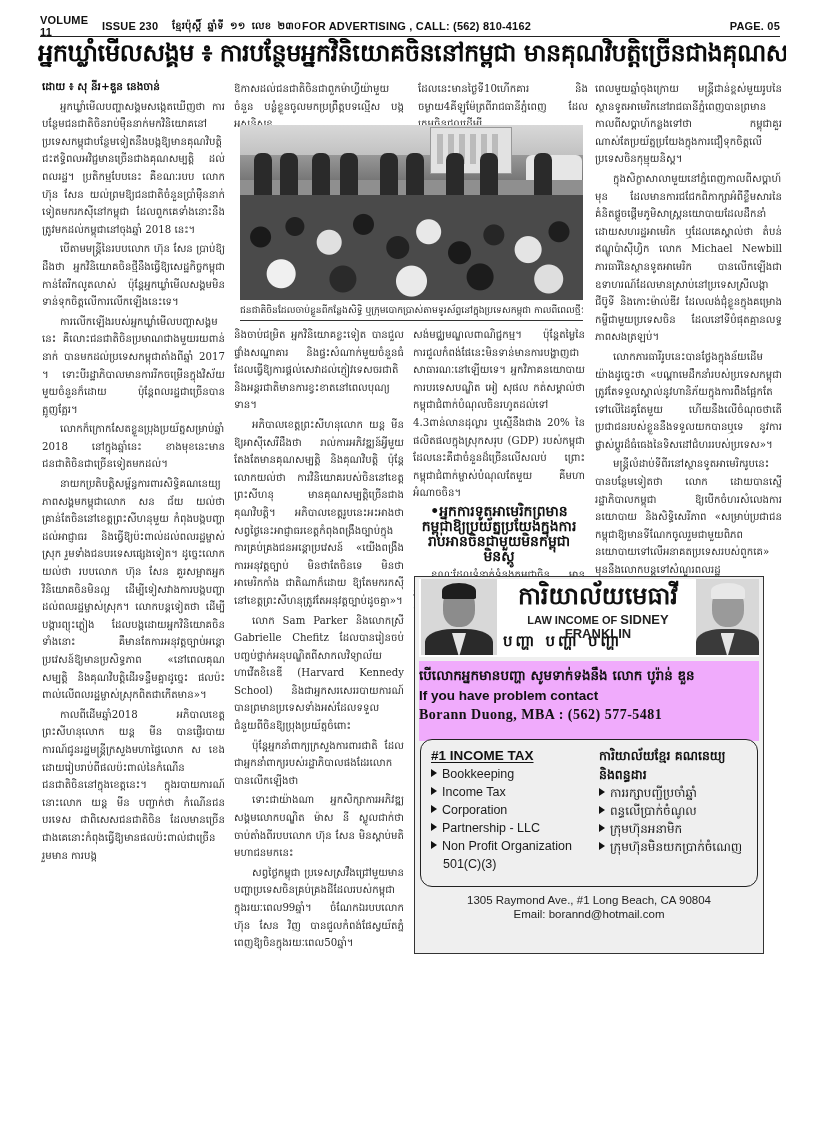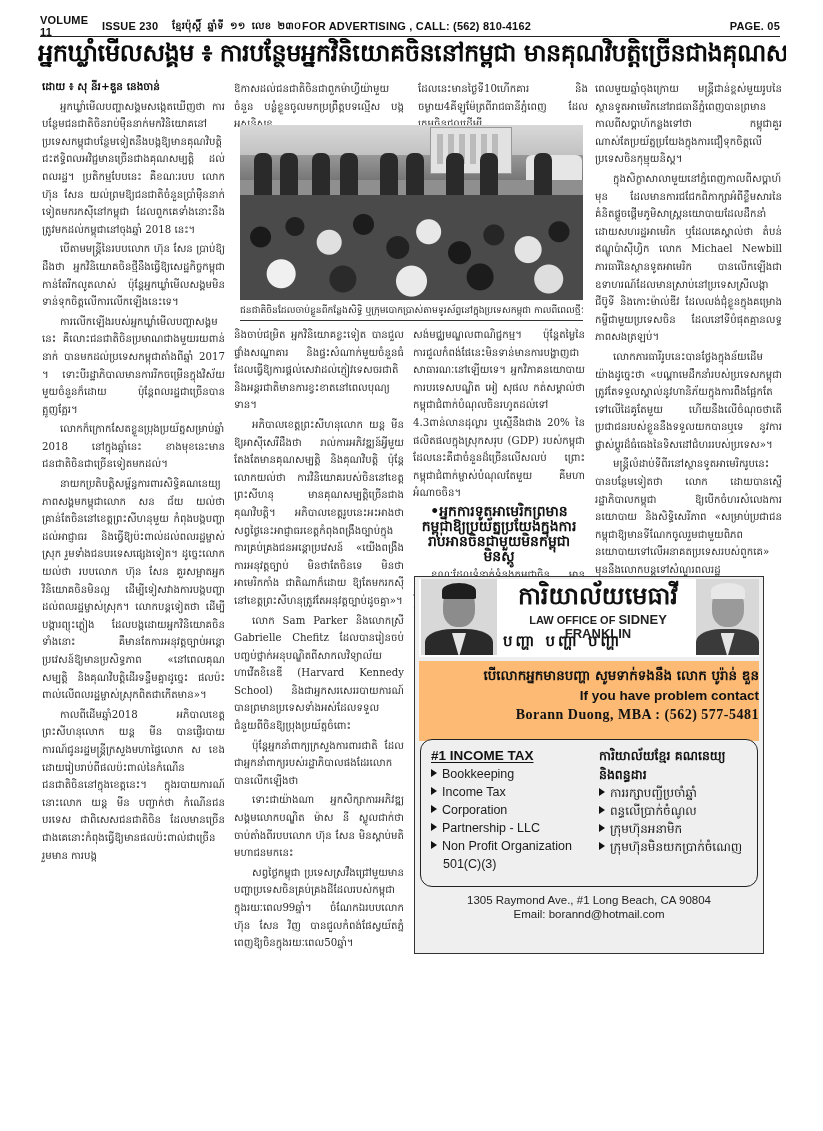--- a/index.html
+++ b/index.html
@@ -72,21 +72,21 @@
   .portrait .head { position:absolute; left:50%; top:8px; width:32px; height:40px; margin-left:-16px; border-radius:45% 45% 42% 42%; background:#8c8c8c; }
   .portrait .hair { position:absolute; left:50%; top:4px; width:34px; height:16px; margin-left:-17px; border-radius:50% 50% 10% 10%; background:#1e1e1e; }
   .portrait.right .hair { background:#e8e8e8; }
   .portrait .suit { position:absolute; left:4px; bottom:-6px; width:68px; height:32px; border-radius:40% 40% 0 0; background:#2a2a2a; }
   .portrait.right .suit { left:0; width:63px; background:#3a3a3a; }
   .portrait .shirt { position:absolute; left:50%; bottom:-2px; width:14px; height:24px; margin-left:-7px; background:#e5e5e5; clip-path:polygon(0 0,100% 0,50% 100%); }
   .ad-title-kh { position:absolute; left:84px; top:2px; width:190px; text-align:center; font-family:"DejaVu Serif", serif; font-weight:bold; font-size:24px; line-height:30px; color:#111; }
   .ad-title-en { position:absolute; left:84px; top:34px; width:190px; text-align:center; font-family:"Liberation Sans", sans-serif; font-weight:bold; font-size:11px; line-height:14px; color:#222; }
   .ad-title-en .big { font-size:13px; }
   .ad-sub-kh { position:absolute; left:84px; top:50px; width:190px; text-align:left; font-family:"DejaVu Serif", serif; font-weight:bold; font-size:15px; line-height:24px; color:#111; letter-spacing:3px; }
-  .ad-contact { position:absolute; left:4px; top:84px; width:340px; height:80px; background:#fdba74; text-align:right; }
+  .ad-contact { position:absolute; left:4px; top:84px; width:340px; height:80px; background:#f0abfc; text-align:left; }
   .ad-contact .kh { font-family:"DejaVu Serif", serif; font-weight:bold; font-size:13.5px; line-height:24px; color:#111; padding-top:2px; }
   .ad-contact .en1 { font-family:"Liberation Sans", sans-serif; font-weight:bold; font-size:13.5px; line-height:18px; color:#111; }
   .ad-contact .en2 { font-family:"Liberation Serif", serif; font-weight:bold; font-size:14px; line-height:20px; color:#111; letter-spacing:0.5px; }
   .ad-inner { position:absolute; left:5px; top:162px; width:338px; height:148px; border:1.5px solid #222; border-radius:12px; background:#efefef; box-sizing:border-box; }
   .ad-list { position:absolute; top:0; font-family:"Liberation Sans", sans-serif; font-size:12.5px; color:#1a1a1a; }
   .ad-list.left { left:10px; width:160px; top:6px; }
   .ad-list.right { left:178px; width:160px; top:6px; font-family:"DejaVu Serif", serif; }
   .ad-head { font-weight:bold; font-size:13.5px; text-decoration:underline; text-underline-offset:2px; line-height:19px; color:#111; }
   .ad-head-kh { font-weight:bold; font-size:12.5px; line-height:19px; color:#111; }
   .ad-item { line-height:18px; white-space:nowrap; }
@@ -170,21 +170,21 @@
 
   <div class="ad">
     <div class="ad-top">
       <div class="portrait left">
         <div class="suit"></div>
         <div class="shirt"></div>
         <div class="head"></div>
         <div class="hair"></div>
       </div>
       <div class="ad-title-kh">ការិយាល័យមេធាវី</div>
-      <div class="ad-title-en"><span>LAW OFFICE OF </span><span class="big">SIDNEY FRANKLIN</span></div>
+      <div class="ad-title-en"><span>LAW INCOME OF </span><span class="big">SIDNEY FRANKLIN</span></div>
       <div class="ad-sub-kh">បញ្ហា បញ្ហា បញ្ហា</div>
       <div class="portrait right">
         <div class="suit"></div>
         <div class="shirt"></div>
         <div class="head" style="background:#9a9a9a"></div>
         <div class="hair"></div>
       </div>
     </div>
 
     <div class="ad-contact">

